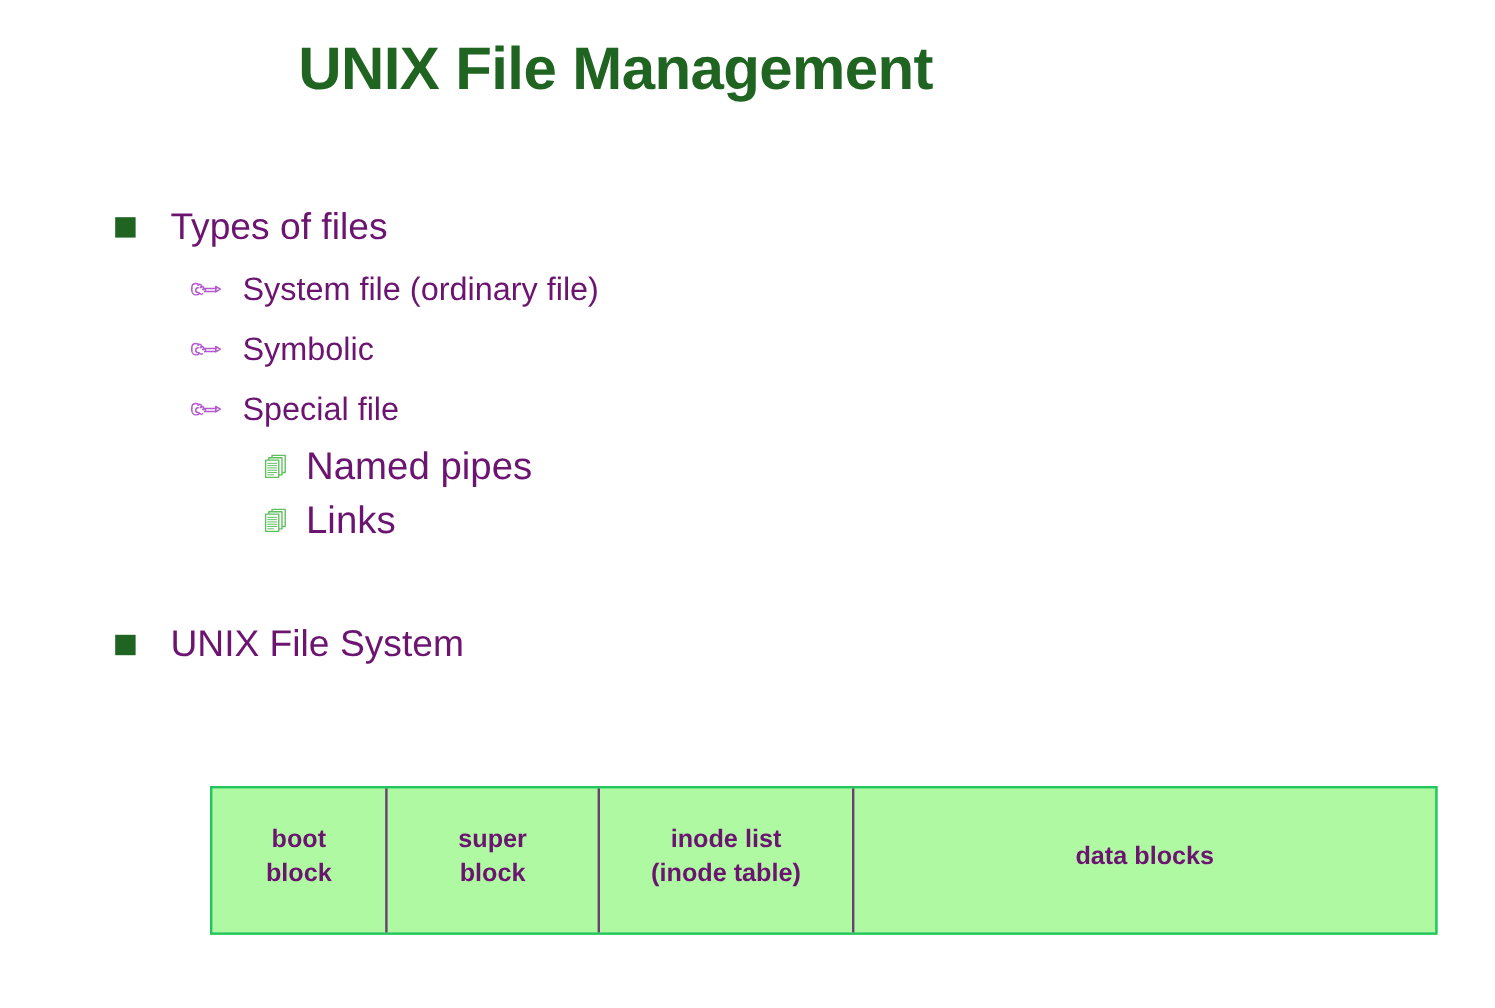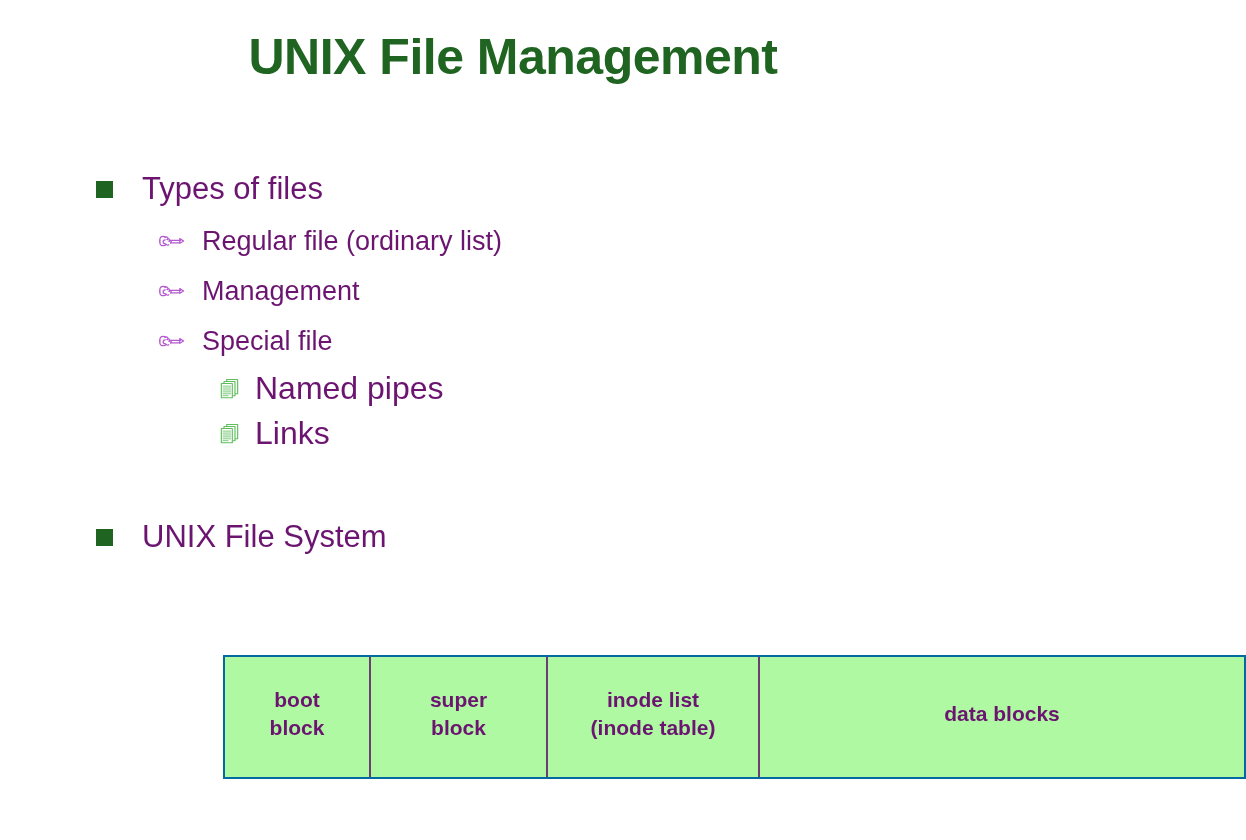--- a/index.html
+++ b/index.html
@@ -120,24 +120,23 @@
   .group-gap { height: 60px; }
 
   
   .fs-table {
     position: absolute;
     left: 175px;
     top: 655px;
     width: 1023px;
     height: 124px;
     box-sizing: border-box;
-    border: 2px solid #0369a1;
+    border: 2px solid #22c55e;
     background: #aff9a3;
     display: flex;
-    margin-left: 48px;
   }
   .fs-cell {
     box-sizing: border-box;
     border-right: 2px solid #6b3f74;
     display: flex;
     align-items: center;
     justify-content: center;
     text-align: center;
     color: #6b1470;
     font-size: 21px;
@@ -179,42 +178,42 @@
             <path d="M11.3 8.2 c1.1-.8 2.4-.8 3.1 .0 c.6 .7 .4 1.7-.4 2.3"></path>
             <path d="M13.6 10.1 c1.0-.6 2.1-.5 2.6 .3 c.4 .7 .1 1.5-.7 2.0"></path>
             <path d="M10.5 13.9 c.9 .9 2.2 1.0 3.0 .4"></path>
             <path d="M15.8 12.2 h10.0"></path>
             <path d="M15.9 9.4 h10.8"></path>
             <path d="M26.0 7.3 l4.4 2.6 l-4.4 2.6 z"></path>
             <path d="M9.4 8.6 c-1.4 .1 -2.4 1.0 -2.4 2.3 c0 1.4 1.2 2.4 2.8 2.4"></path>
           </g>
         </svg>
       </span>
-      <span class="bullet-text">Regular file (ordinary list)</span>
+      <span class="bullet-text">System file (ordinary file)</span>
     </div>
 
     <div class="bullet-row lvl2">
       <span class="bullet-glyph">
         <svg class="hand-icon" viewBox="0 0 32 20" xmlns="http://www.w3.org/2000/svg">
           <g fill="none" stroke="#b559cf" stroke-width="1.4" stroke-linejoin="round" stroke-linecap="round">
             <path d="M3.2 9.0 c0-2.6 1.7-4.4 4.0-4.4 c1.4 0 2.3 .5 2.9 1.2"></path>
             <path d="M3.2 11.0 c0 2.6 1.8 4.4 4.1 4.4 c1.6 0 2.6-.6 3.2-1.5"></path>
             <path d="M3.2 9.0 v2.0"></path>
             <path d="M9.0 6.1 c1.0-.9 2.3-1.0 3.1-.2 c.7 .7 .6 1.8-.2 2.6"></path>
             <path d="M11.3 8.2 c1.1-.8 2.4-.8 3.1 .0 c.6 .7 .4 1.7-.4 2.3"></path>
             <path d="M13.6 10.1 c1.0-.6 2.1-.5 2.6 .3 c.4 .7 .1 1.5-.7 2.0"></path>
             <path d="M10.5 13.9 c.9 .9 2.2 1.0 3.0 .4"></path>
             <path d="M15.8 12.2 h10.0"></path>
             <path d="M15.9 9.4 h10.8"></path>
             <path d="M26.0 7.3 l4.4 2.6 l-4.4 2.6 z"></path>
             <path d="M9.4 8.6 c-1.4 .1 -2.4 1.0 -2.4 2.3 c0 1.4 1.2 2.4 2.8 2.4"></path>
           </g>
         </svg>
       </span>
-      <span class="bullet-text">Management</span>
+      <span class="bullet-text">Symbolic</span>
     </div>
 
     <div class="bullet-row lvl2">
       <span class="bullet-glyph">
         <svg class="hand-icon" viewBox="0 0 32 20" xmlns="http://www.w3.org/2000/svg">
           <g fill="none" stroke="#b559cf" stroke-width="1.4" stroke-linejoin="round" stroke-linecap="round">
             <path d="M3.2 9.0 c0-2.6 1.7-4.4 4.0-4.4 c1.4 0 2.3 .5 2.9 1.2"></path>
             <path d="M3.2 11.0 c0 2.6 1.8 4.4 4.1 4.4 c1.6 0 2.6-.6 3.2-1.5"></path>
             <path d="M3.2 9.0 v2.0"></path>
             <path d="M9.0 6.1 c1.0-.9 2.3-1.0 3.1-.2 c.7 .7 .6 1.8-.2 2.6"></path>

